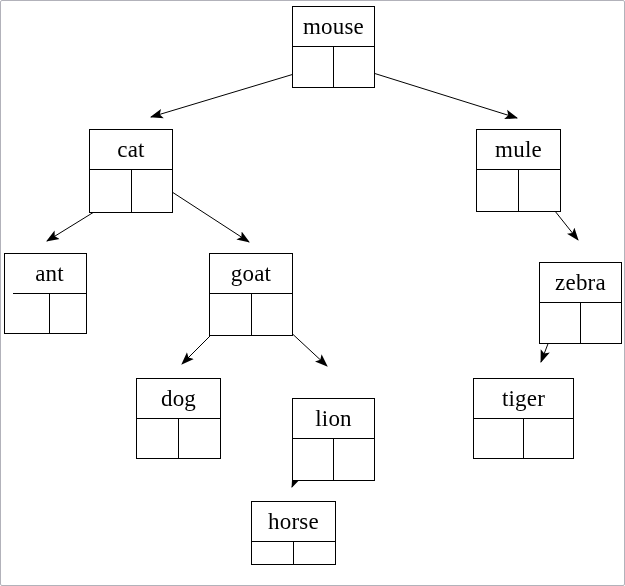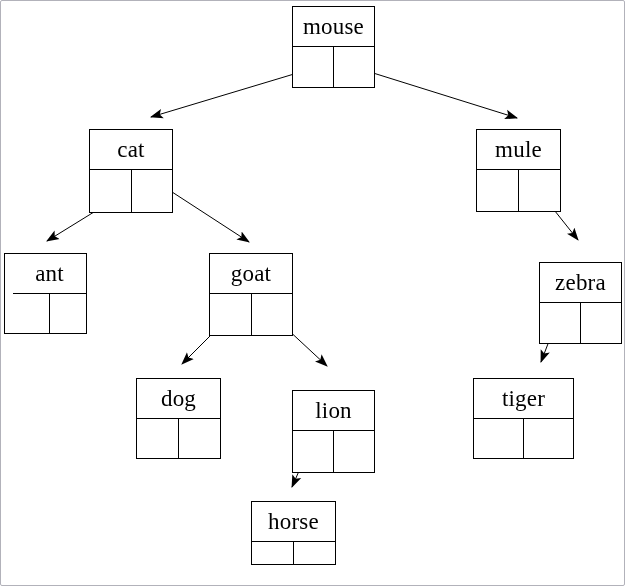--- a/index.html
+++ b/index.html
@@ -124,21 +124,21 @@
       <div class="node-cell-right"></div>
     </div>
   </div>
       <div class="node" style="left: 135px; top: 377px; width: 85px; height: 81px;">
     <div class="node-label">dog</div>
     <div class="node-cells">
       <div class="node-cell-left"></div>
       <div class="node-cell-right"></div>
     </div>
   </div>
-      <div class="node" style="left: 291px; top: 389px; width: 83px; height: 83px; text-align: right;">
+      <div class="node" style="left: 291px; top: 397px; width: 83px; height: 83px; text-align: right;">
     <div class="node-label">lion</div>
     <div class="node-cells">
       <div class="node-cell-left"></div>
       <div class="node-cell-right"></div>
     </div>
   </div>
       <div class="node" style="left: 472px; top: 377px; width: 101px; height: 81px;">
     <div class="node-label">tiger</div>
     <div class="node-cells">
       <div class="node-cell-left"></div>

